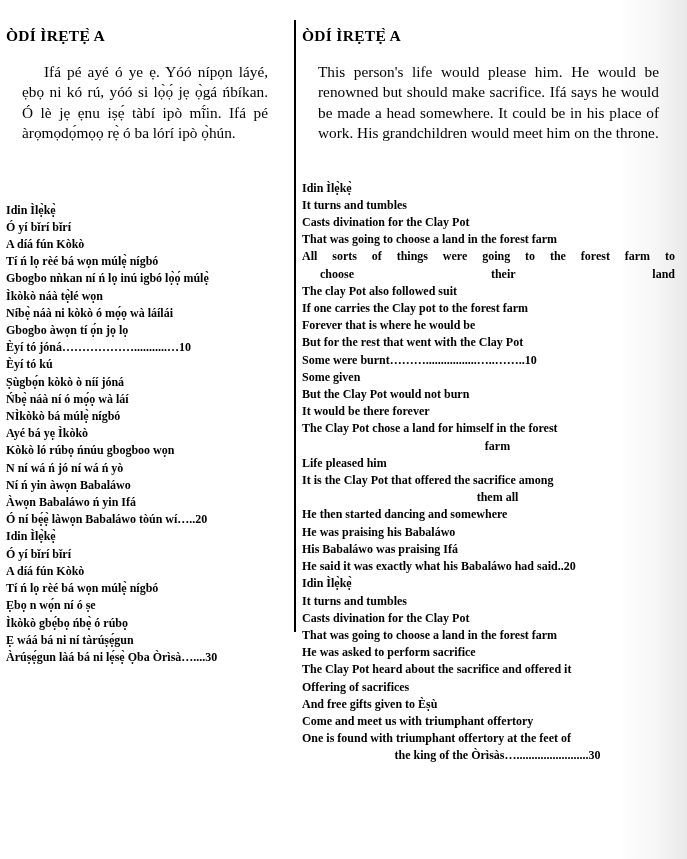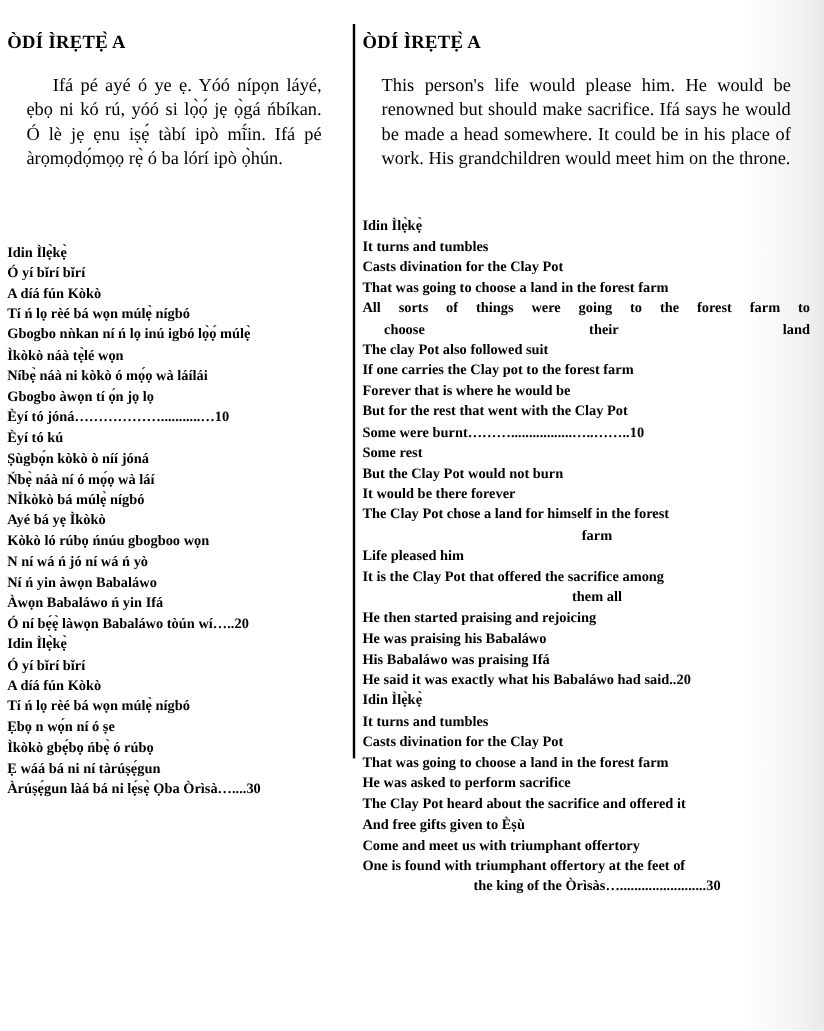--- a/index.html
+++ b/index.html
@@ -157,36 +157,37 @@
           <li>Idin Ìlẹ̀kẹ̀</li>
           <li>It turns and tumbles</li>
           <li>Casts divination for the Clay Pot</li>
           <li>That was going to choose a land in the forest farm</li>
           <li class="wrap2 justified"><span>All sorts of things were going to the forest farm to</span><span class="cont">choose their land</span></li>
           <li>The clay Pot also followed suit</li>
           <li>If one carries the Clay pot to the forest farm</li>
           <li>Forever that is where he would be</li>
           <li>But for the rest that went with the Clay Pot</li>
           <li>Some were burnt……….................…..……..10</li>
-          <li>Some rest</li>
+          <li>Some given</li>
           <li>But the Clay Pot would not burn</li>
           <li>It would be there forever</li>
           <li class="wrap2"><span>The Clay Pot chose a land for himself in the forest</span><span class="cont">farm</span></li>
           <li>Life pleased him</li>
           <li class="wrap2"><span>It is the Clay Pot that offered the sacrifice among</span><span class="cont">them all</span></li>
-          <li>He then started praising and rejoicing</li>
+          <li>He then started dancing and somewhere</li>
           <li>He was praising his Babaláwo</li>
           <li>His Babaláwo was praising Ifá</li>
           <li>He said it was exactly what his Babaláwo had said..20</li>
           <li>Idin Ìlẹ̀kẹ̀</li>
           <li>It turns and tumbles</li>
           <li>Casts divination for the Clay Pot</li>
           <li>That was going to choose a land in the forest farm</li>
           <li>He was asked to perform sacrifice</li>
           <li>The Clay Pot heard about the sacrifice and offered it</li>
+          <li>Offering of sacrifices</li>
           <li>And free gifts given to Èṣù</li>
           <li>Come and meet us with triumphant offertory</li>
           <li class="wrap2"><span>One is found with triumphant offertory at the feet of</span><span class="cont">the king of the Òrìsàs…........................30</span></li>
         </ul>
     </div>
 
   </div>
   <div class="page-shade"></div>
 </div>
 

